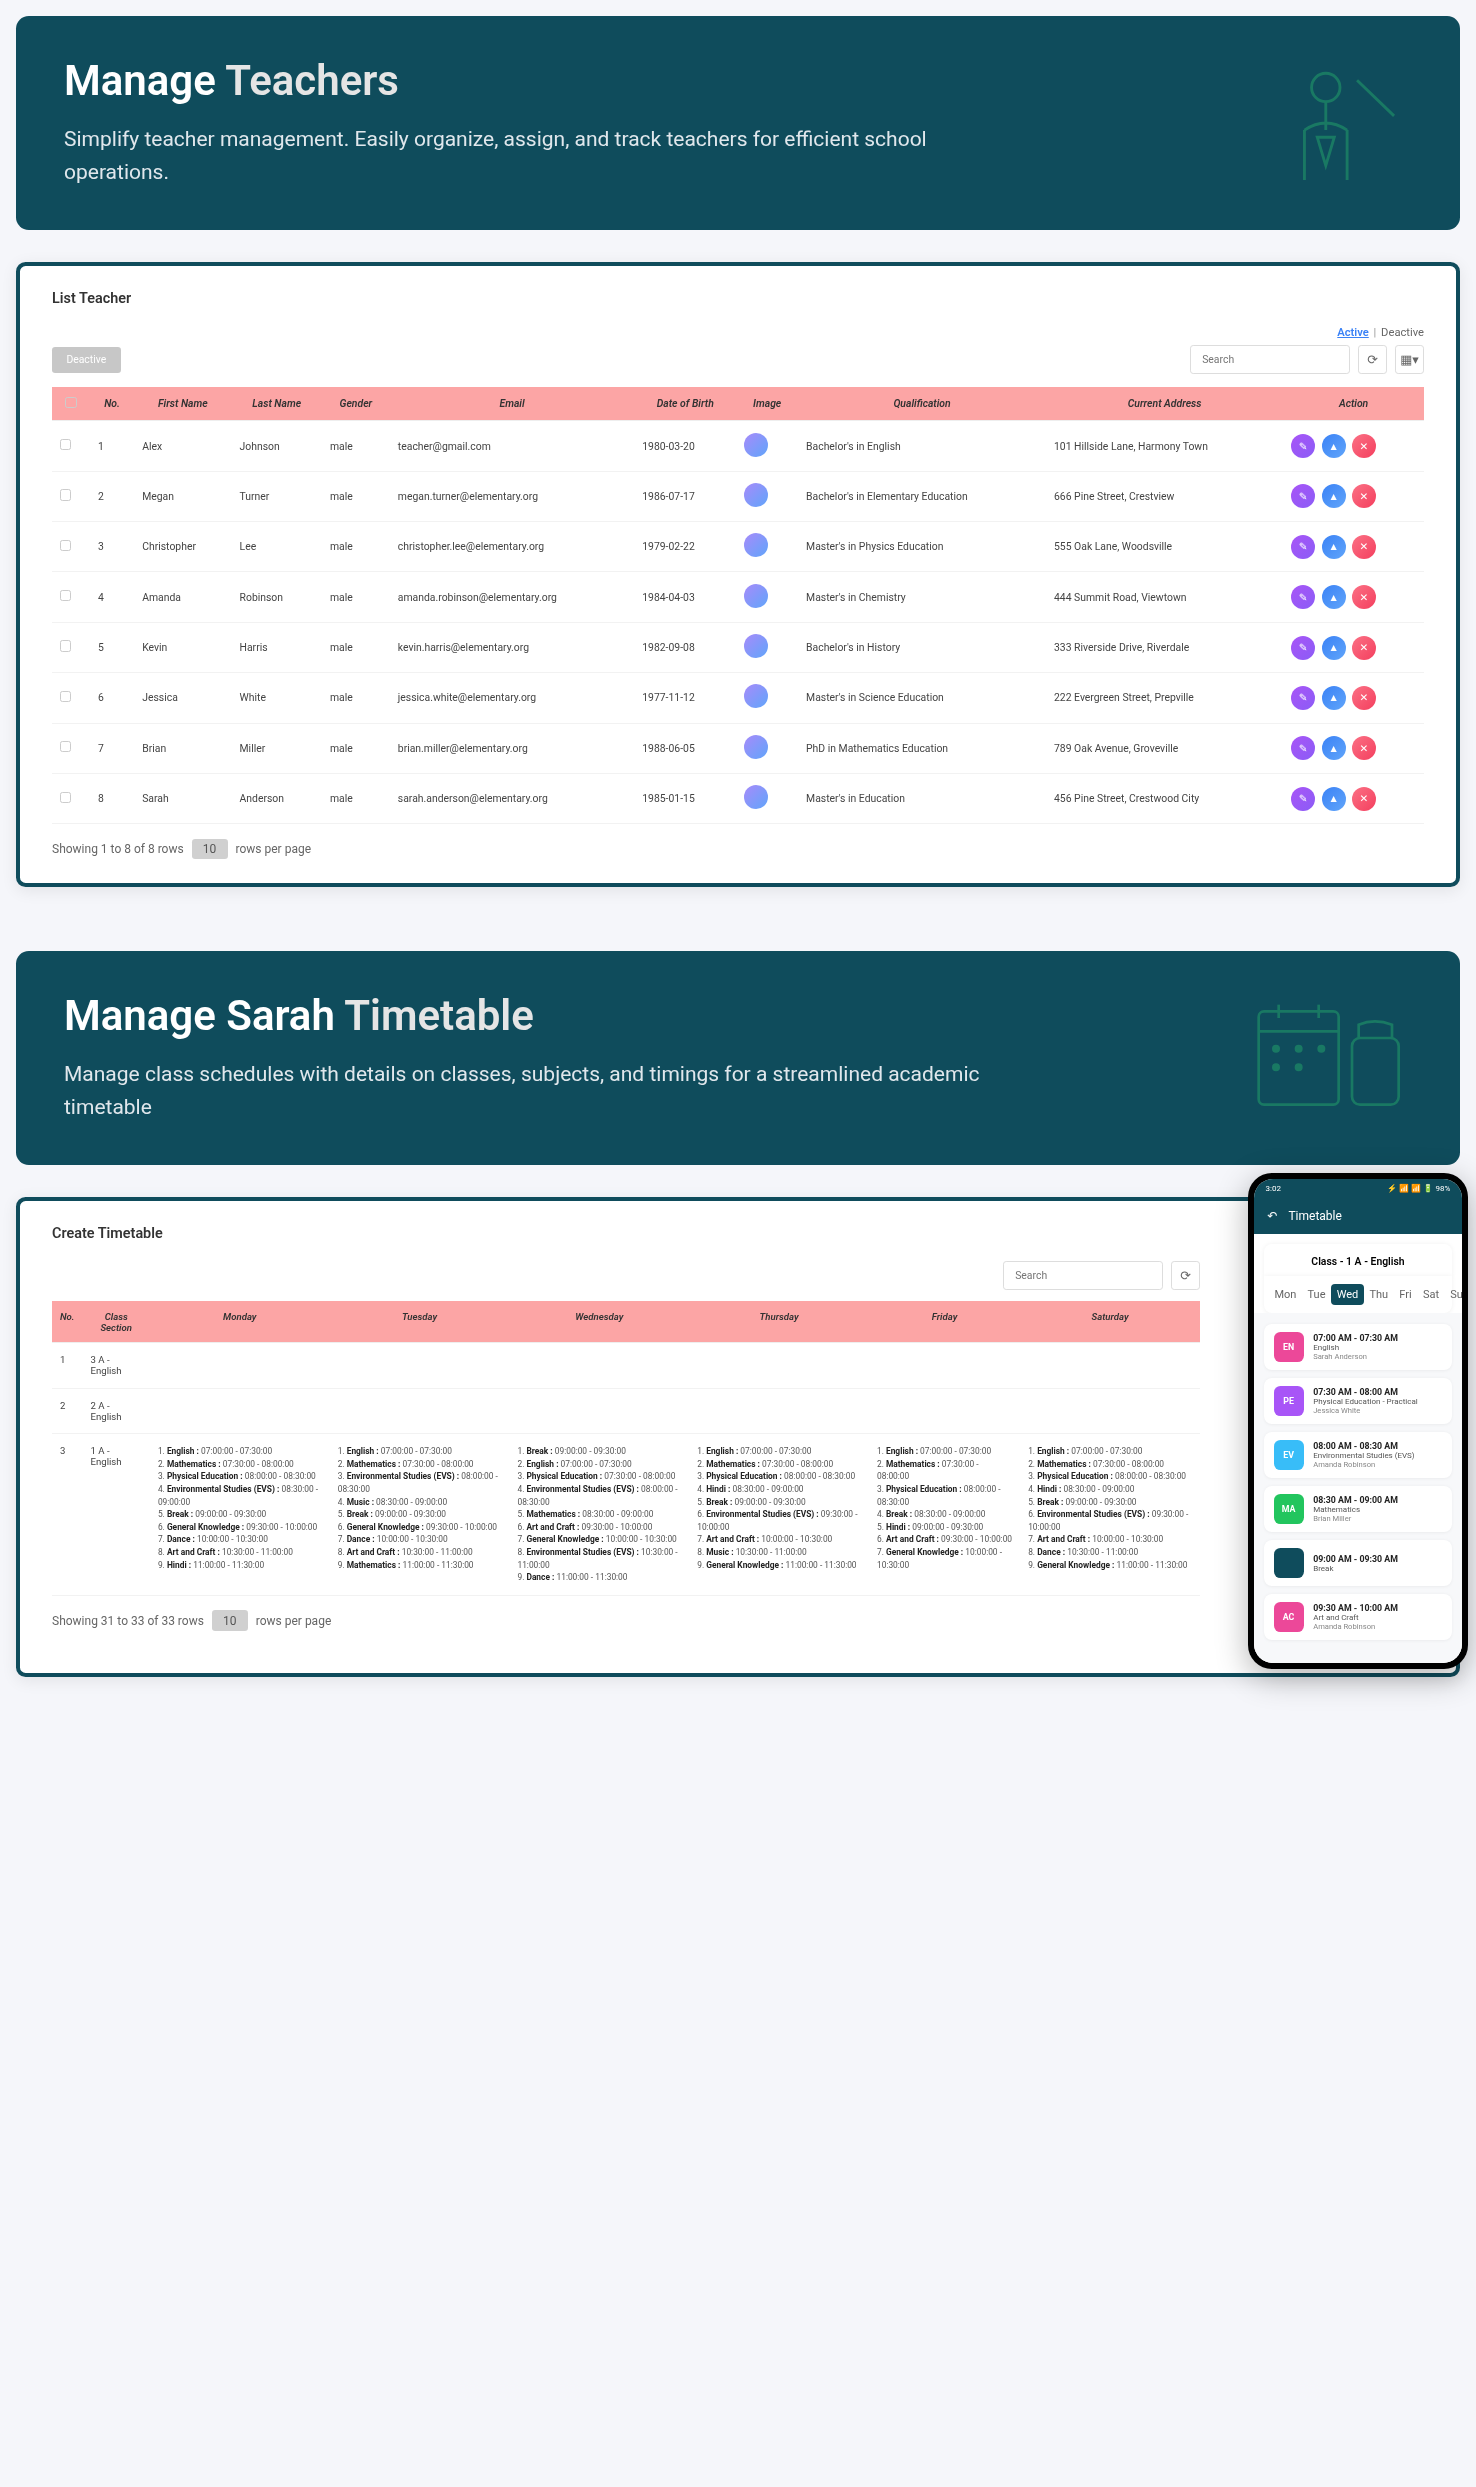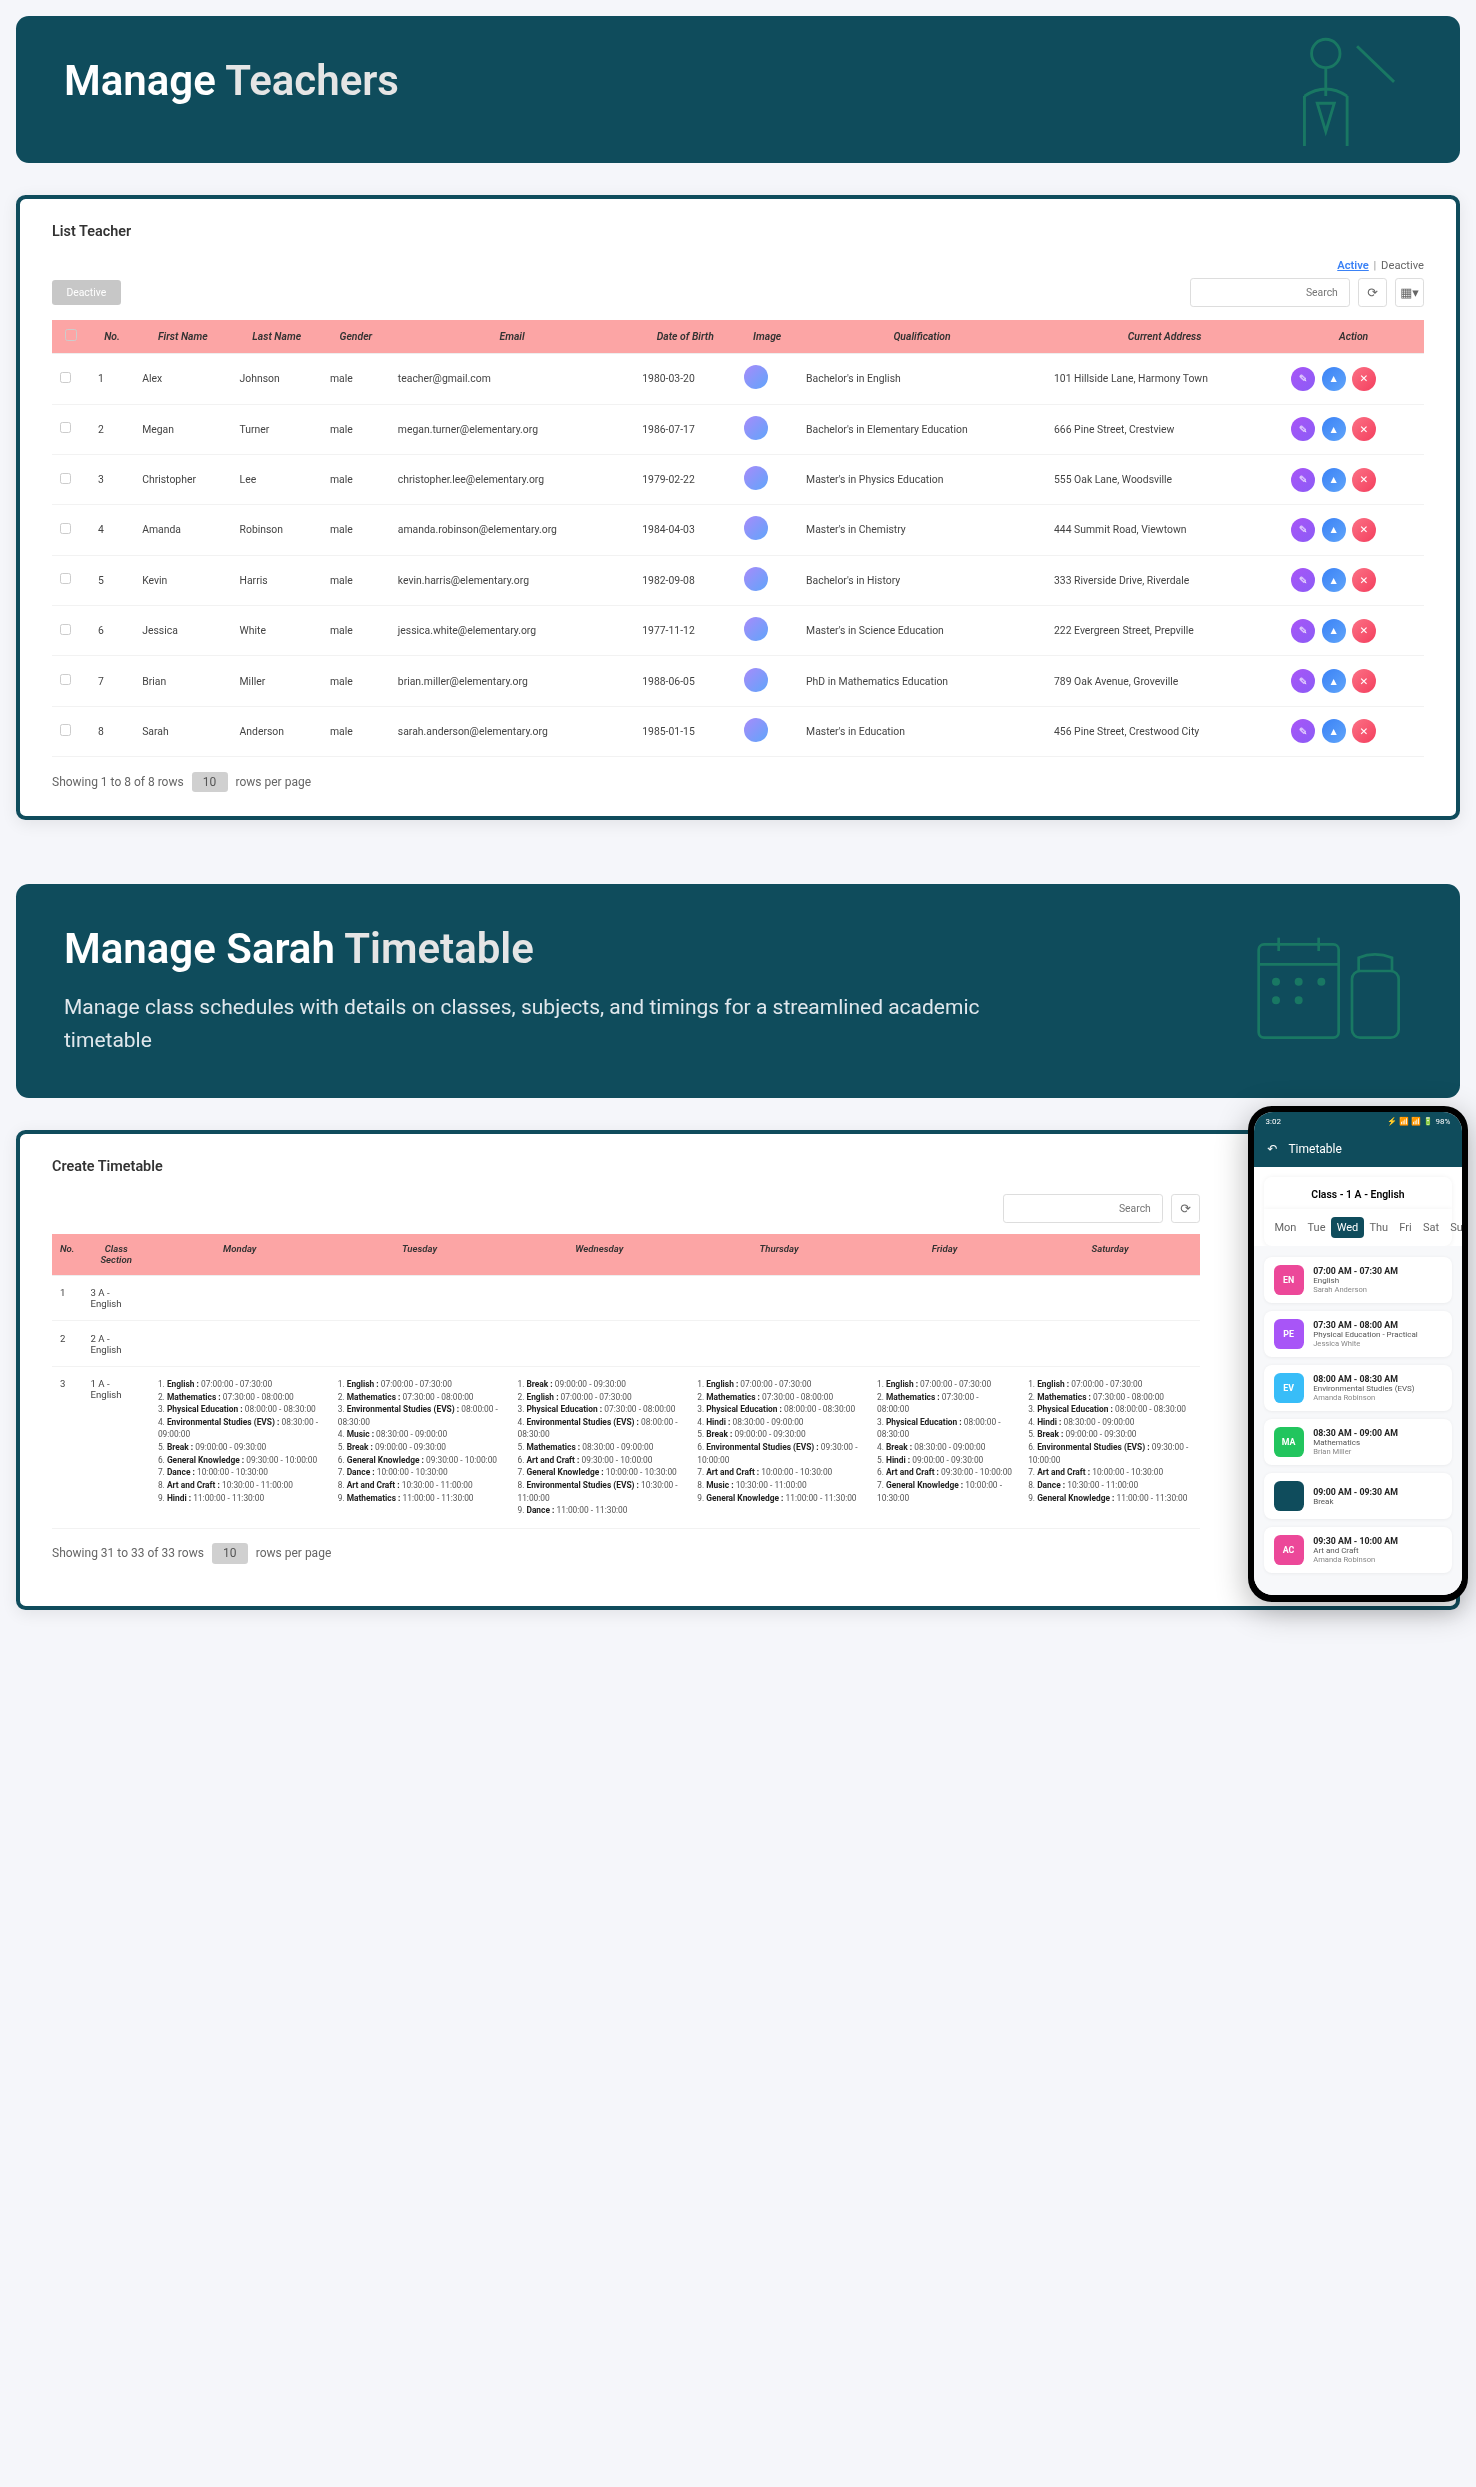--- a/index.html
+++ b/index.html
@@ -11,21 +11,21 @@
 .hero-icon { position:absolute; right:48px; top:50%; transform:translateY(-50%); opacity:.35; }
 .card { background:#fff; border-radius:9.6px; border:4.8px solid #0f4c5c; padding:24px 32px; margin-bottom:64px; box-shadow:0 3.2px 16px rgba(0,0,0,.08); }
 .card-title { font-size:14.4px; font-weight:600; color:#333; margin-bottom:19px; }
 .toolbar { display:flex; justify-content:space-between; align-items:center; margin-bottom:12.8px; }
 .btn-deactive { background:#c7c7c7; color:#fff; border:none; padding:6.4px 14.4px; border-radius:3.2px; font-size:10.4px; cursor:pointer; }
 .tabs { display:flex; gap:4.8px; align-items:center; font-size:11.2px; }
 .tabs .active { color:#3b82f6; font-weight:600; text-decoration:underline; cursor:pointer; }
 .tabs .sep { color:#999; }
 .tabs .inactive { color:#666; cursor:pointer; }
 .search-row { display:flex; justify-content:flex-end; gap:8px; margin-bottom:11.2px; }
-.search-input { border:0.8px solid #ddd; padding:5.6px 11.2px; border-radius:3.2px; font-size:10.4px; width:160px; color:#aaa;text-align:right; }
+.search-input { border:0.8px solid #ddd; padding:5.6px 11.2px; border-radius:3.2px; font-size:10.4px; width:160px; color:#aaa; }
 .icon-btn { width:29px; height:29px; border:0.8px solid #ddd; background:#fff; border-radius:3.2px; display:flex; align-items:center; justify-content:center; cursor:pointer; color:#666; }
 table { width:100%; border-collapse:collapse; font-size:10.4px; }
 th { text-align:center; padding:9.6px 8px; font-weight:600; color:#333; border-bottom:0.8px solid #eee; background:#fca5a5;font-style:italic; }
 td { padding:11.2px 8px; border-bottom:0.8px solid #f2f2f2; color:#444; vertical-align:middle; }
 .checkbox { width:11.2px; height:11.2px; border:0.8px solid #ccc; border-radius:2.4px; display:inline-block; }
 .avatar { width:24px; height:24px; border-radius:50%; background:linear-gradient(135deg,#a78bfa,#60a5fa); display:inline-block; }
 .actions { display:flex; gap:6.4px; }
 .act-btn { width:24px; height:24px; border-radius:50%; display:flex; align-items:center;justify-content:center; color:#fff; font-size:10.4px; cursor:pointer; }
 .act-edit{ background:linear-gradient(135deg,#a855f7,#8b5cf6); }
 .act-view{ background:linear-gradient(135deg,#3b82f6,#60a5fa); }
@@ -50,20 +50,21 @@
 .slot-icon { width:30px; height:30px; border-radius:6.4px; display:flex; align-items:center; justify-content:center; color:#fff; font-size:8.8px; font-weight:700; flex-shrink:0; }
 .slot-info .t { font-size:8.8px; font-weight:700; color:#222; }
 .slot-info .s { font-size:8px; color:#555; }
 .slot-info .n { font-size:7.6px; color:#888; }
 </style>
 </head>
 <body>
 
 <div class="hero">
   <h1><span>Manage</span> <span class="accent">Teachers</span></h1>
+  <p>Simplify teacher management. Easily organize, assign, and track teachers for efficient school operations.</p>
   <svg class="hero-icon" width="144" height="128" viewBox="0 0 100 90" fill="none" stroke="#2ecc71" stroke-width="2">
       <circle cx="40" cy="20" r="10"></circle>
       <path d="M25 50 L25 85 M55 50 L55 85 M25 50 Q40 40 55 50 M40 30 L40 50 M34 55 L46 55 L40 75 Z"></path>
       <line x1="62" y1="15" x2="88" y2="40"></line>
     </svg>
 </div>
 
 <div class="card">
   <div class="card-title">List Teacher</div>
   <div style="display:flex;justify-content:flex-end;margin-bottom:6.4px">

